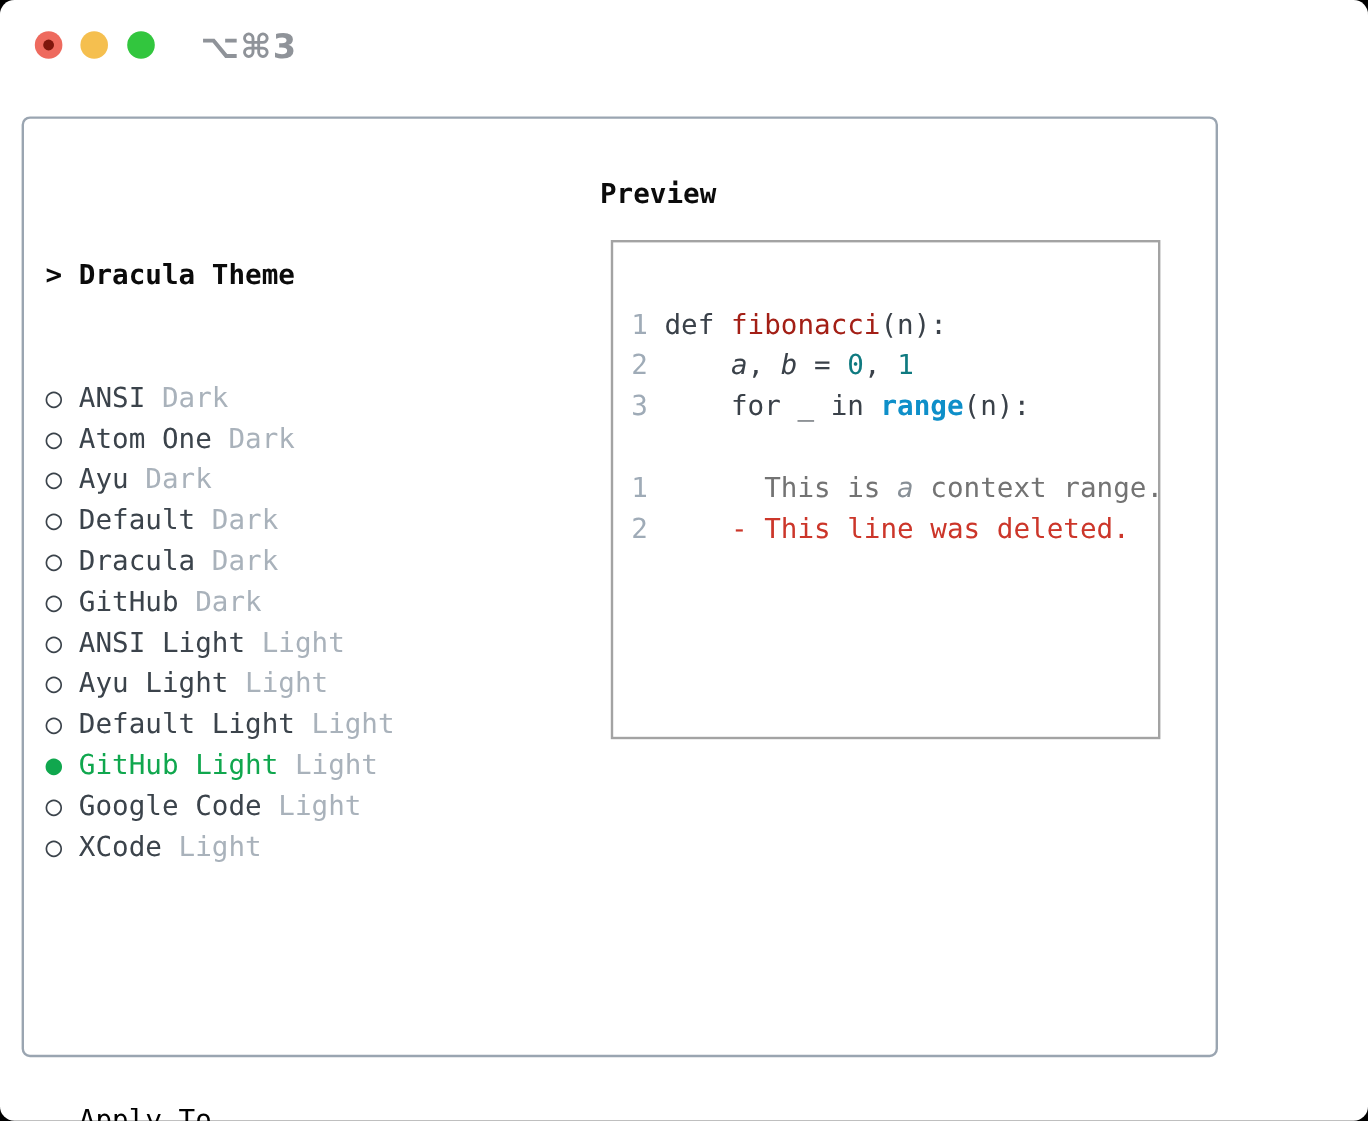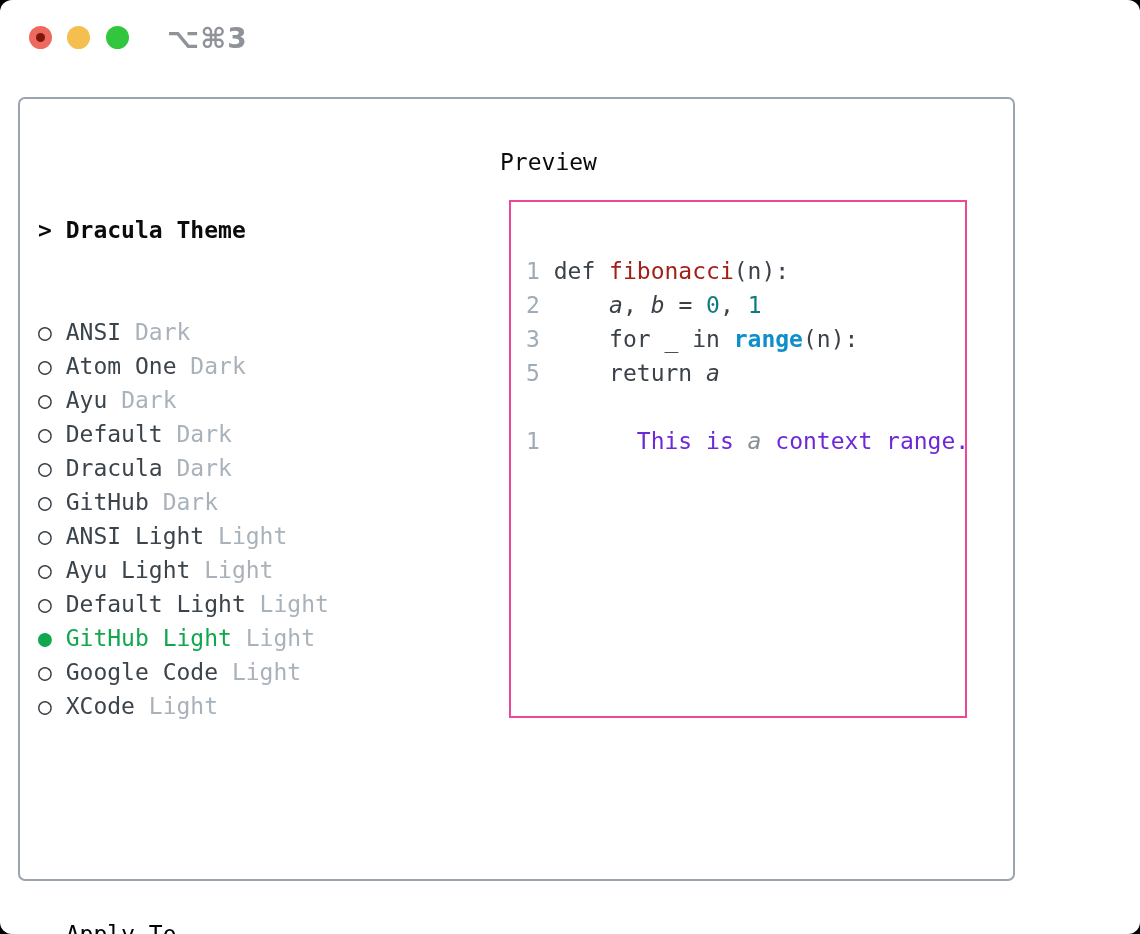--- a/index.html
+++ b/index.html
@@ -28,35 +28,35 @@
   .row { height:34px; white-space:pre; }
   .row-blank { height:34px; }
   .hdr  { font-weight:bold; color:#0b0b0b; }
   .item { color:#3b434b; }
   .tag  { color:#a9b2bb;text-align:center; }
   .sel  { color:#10a74e; }
   .apply-hdr { color:#000000;margin-top:24px; }
   
   .preview-title {
     position:absolute; left:480px; top:46px; height:34px; line-height:34px;
-    font-size:23px; font-weight:normal; color:#0b0b0b; white-space:pre;
+    font-size:23px; font-weight:bold; color:#0b0b0b; white-space:pre;
   }
   .preview-box {
-    position:absolute; left:489px; top:101px; width:458px; height:518px;
-    border:2px solid #ec4899; background:#fff;
+    position:absolute; left:489px; top:101px; width:458px; height:416px;
+    border:2px solid #a3a3a3; background:#fff;
     padding:52px 0 0 15px; overflow:hidden;
   }
   .cline { height:34px; line-height:34px; font-size:23px; white-space:pre; }
   .lineno { color:#9fabb7; }
   .tk-fg   { color:#3a4149; }
   .tk-red  { color:#a31f16; }
   .tk-blue { color:#0e8fc9;font-weight:bold; }
   .tk-teal { color:#0f7a80; }
   .tk-it   { color:#3a4149; font-style:italic; }
-  .tk-ctx  { color:#6d28d9; }
+  .tk-ctx  { color:#737373; }
   .tk-ctx-i{ color:#878f96; font-style:italic; }
   .tk-del  { color:#cc362a; }
   .tk-add  { color:#00c300; }
 </style>
 </head>
 <body>
 
 <div class="card">
 
   <div class="titlebar">
@@ -79,19 +79,19 @@
       
       
       
     </div>
 
     <div class="preview-title">Preview</div>
     <div class="preview-box" id="preview-box">
         <div class="cline"><span class="lineno">1</span> <span class="tk-fg">def </span><span class="tk-red">fibonacci</span><span class="tk-fg">(n):</span></div>
         <div class="cline"><span class="lineno">2</span> <span class="tk-fg">    </span><span class="tk-it">a</span><span class="tk-fg">, </span><span class="tk-it">b</span><span class="tk-fg"> = </span><span class="tk-teal">0</span><span class="tk-fg">, </span><span class="tk-teal">1</span></div>
         <div class="cline"><span class="lineno">3</span> <span class="tk-fg">    for _ in </span><span class="tk-blue">range</span><span class="tk-fg">(n):</span></div>
-        <div class="cline"><span class="lineno">5</span> <span class="tk-fg">    return </span><span class="tk-it">a</span></div>
         <div class="cline"><span class="lineno"></span></div>
         <div class="cline"><span class="lineno">1</span> <span class="tk-ctx">      This is </span><span class="tk-ctx-i">a</span><span class="tk-ctx"> context range.</span></div>
+        <div class="cline"><span class="lineno">2</span> <span class="tk-del">    - This line was deleted.</span></div>
       </div>
 
   </div>
 </div>
 
 </body></html>

